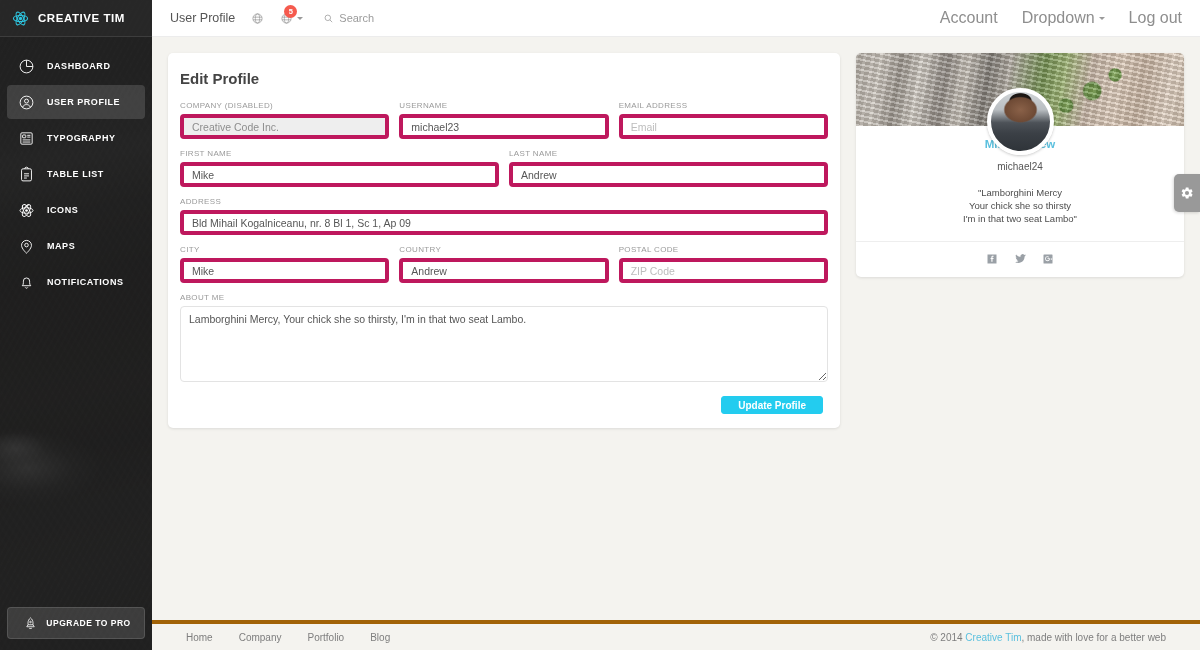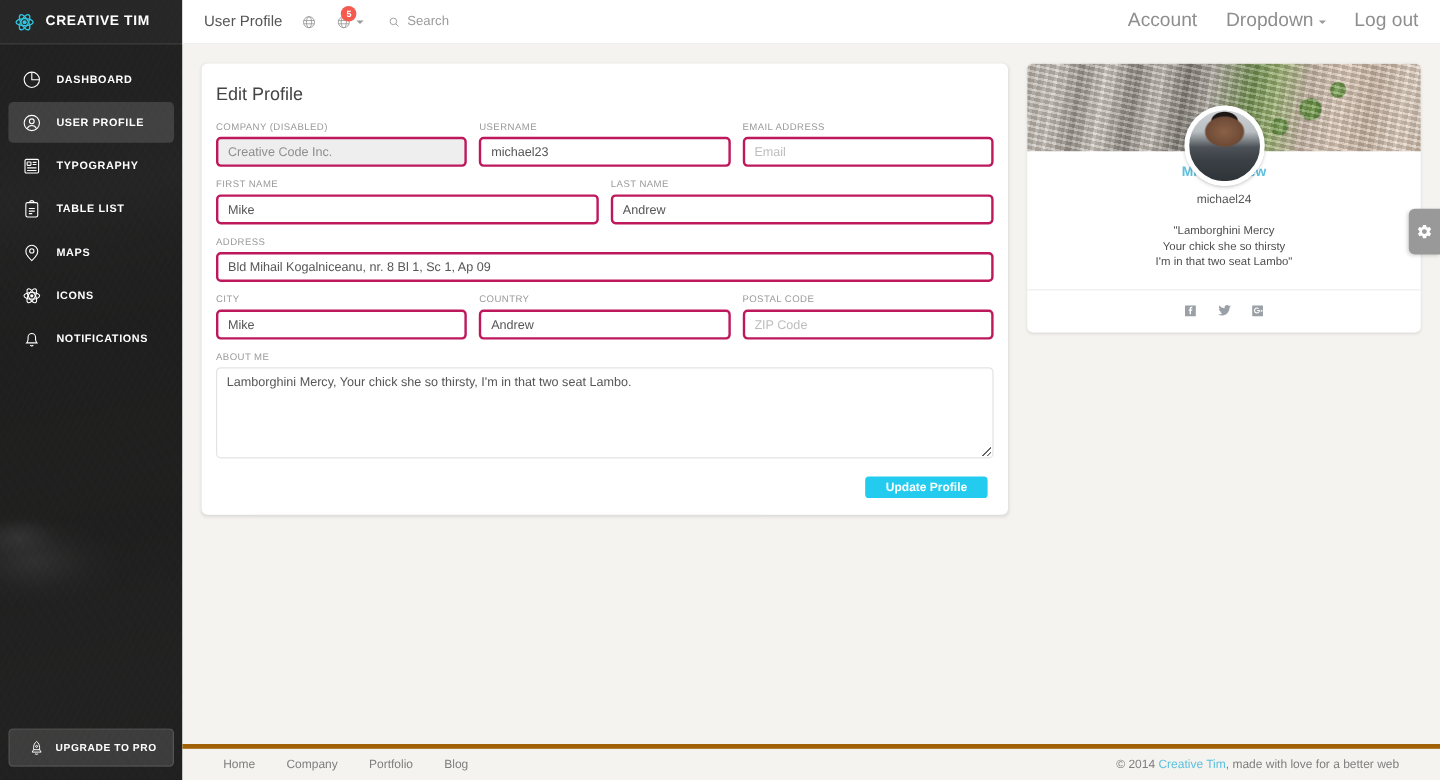--- a/index.html
+++ b/index.html
@@ -192,21 +192,21 @@
   .card {
     background: #fff;
     border-radius: 5px;
     box-shadow: 0 1px 3px rgba(0,0,0,0.10);
   }
 
   
   .edit-card { width: 672px; flex: 0 0 672px; padding: 14px 12px 14px 12px; }
   .card-title {
     font-size: 15px; color: #444;
-    font-weight: normal;
+    font-weight: bold;
     margin: 3px 0 14px 0;
     padding-left: 0;
   }
 
   .row { display: flex; margin: 0 -5px 10px -5px; }
   .col { padding: 0 5px; }
   .c-4 { width: 33.3333%; }
   .c-6 { width: 50%; }
   .c-12 { width: 100%; }
 
@@ -214,21 +214,21 @@
     display: block;
     font-size: 8px;
     letter-spacing: .35px;
     color: #9a9a9a;
     margin-bottom: 4px;
     text-transform: uppercase;
   }
   .f-input {
     width: 100%;
     height: 25px;
-    border: 2px solid #be185d;
+    border: 4px solid #be185d;
     border-radius: 4px;
     padding: 0 8px;
     font-size: 10.5px;
     color: #565656;
     font-family: "Liberation Sans", sans-serif;
     background: #fff;
     outline: none;
   }
   .f-input::placeholder { color: #bdbdbd; }
   .f-input:disabled { background: #eeeeee; color: #8e8e8e; cursor: not-allowed; }
@@ -425,37 +425,37 @@
               <path d="M9.5 4.2a2.5 2.5 0 0 1 5 0"></path>
               <path d="M8.5 11h7M8.5 14h7M8.5 17h4"></path>
             </svg>
           </span>
           <span class="nav-label">TABLE LIST</span>
         </div>
 
         <div class="nav-item">
           <span class="nav-ico">
             <svg viewBox="0 0 24 24" width="17" height="17" fill="none" stroke="#fff" stroke-width="1.3">
-              <path d="M12 21.5s7-6.3 7-11.1A7 7 0 1 0 5 10.4c0 4.8 7 11.1 7 11.1z"></path>
-              <circle cx="12" cy="10" r="2.5"></circle>
-            </svg>
-          </span>
-          <span class="nav-label">MAPS</span>
-        </div>
-
-        <div class="nav-item">
-          <span class="nav-ico">
-            <svg viewBox="0 0 24 24" width="17" height="17" fill="none" stroke="#fff" stroke-width="1.3">
               <circle cx="12" cy="12" r="1.9" fill="#fff" stroke="none"></circle>
               <ellipse cx="12" cy="12" rx="9.2" ry="3.9"></ellipse>
               <ellipse cx="12" cy="12" rx="9.2" ry="3.9" transform="rotate(60 12 12)"></ellipse>
               <ellipse cx="12" cy="12" rx="9.2" ry="3.9" transform="rotate(120 12 12)"></ellipse>
             </svg>
           </span>
           <span class="nav-label">ICONS</span>
+        </div>
+
+        <div class="nav-item">
+          <span class="nav-ico">
+            <svg viewBox="0 0 24 24" width="17" height="17" fill="none" stroke="#fff" stroke-width="1.3">
+              <path d="M12 21.5s7-6.3 7-11.1A7 7 0 1 0 5 10.4c0 4.8 7 11.1 7 11.1z"></path>
+              <circle cx="12" cy="10" r="2.5"></circle>
+            </svg>
+          </span>
+          <span class="nav-label">MAPS</span>
         </div>
 
         <div class="nav-item">
           <span class="nav-ico">
             <svg viewBox="0 0 24 24" width="17" height="17" fill="none" stroke="#fff" stroke-width="1.3">
               <path d="M18 16.5H6c1.2-1.2 1.6-2.3 1.6-4.2V10a4.4 4.4 0 0 1 8.8 0v2.3c0 1.9.4 3 1.6 4.2z"></path>
               <path d="M10.3 19a1.9 1.9 0 0 0 3.4 0"></path>
             </svg>
           </span>
           <span class="nav-label">NOTIFICATIONS</span>

